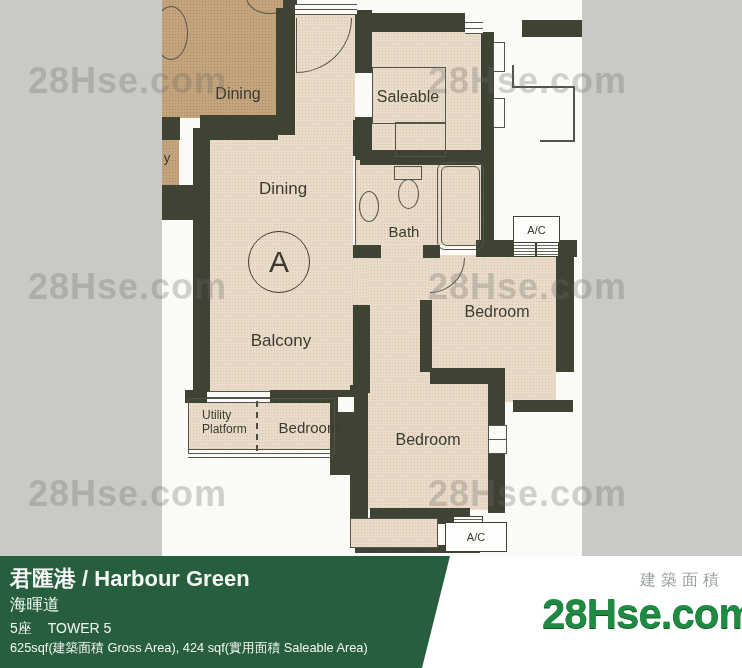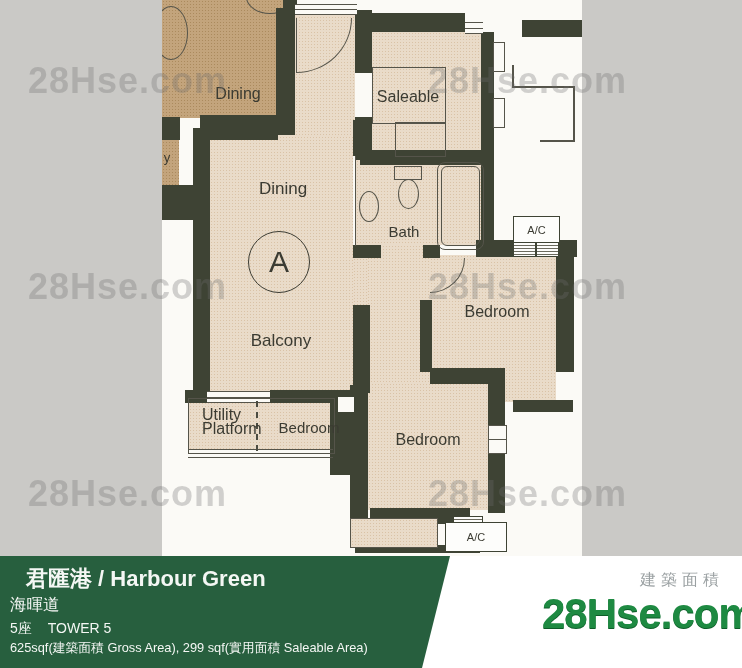--- a/index.html
+++ b/index.html
@@ -19,21 +19,21 @@
   .oval{position:absolute;border:1px solid #55544a;border-radius:50%;background:transparent;}
   .arc{position:absolute;border:0 solid #55544a;border-right-width:1.2px;border-bottom-width:1.2px;border-bottom-right-radius:100% 100%;}
   .slide{position:absolute;background:linear-gradient(#55544a,#55544a) center/100% 1px no-repeat,#fbfaf6;border-top:1.2px solid #55544a;border-bottom:1.2px solid #55544a;}
   .louv{position:absolute;background:repeating-linear-gradient(180deg,#fdfdfb 0 2px,#6b6a5e 2px 3px);border:1px solid #3e4334;}
   .winw{position:absolute;background:#fbfaf6;border:1px solid #55544a;}
   
   .wm{position:absolute;z-index:6;font-weight:bold;font-size:36px;letter-spacing:1px;color:rgba(108,108,108,0.30);white-space:nowrap;}
   
   #footerband{position:absolute;left:0;top:556px;width:480px;height:112px;background:#275f3e;z-index:8;
     clip-path:polygon(0 0,450px 0,422px 112px,0 112px);color:#f4f7f4;}
-  .ft-title{position:absolute;left:26px;top:8px;font-size:22px;font-weight:bold;}
+  .ft-title{position:absolute;left:10px;top:8px;font-size:22px;font-weight:bold;}
   .ft-addr{position:absolute;left:10px;top:38px;font-size:16.5px;}
   .ft-tower{position:absolute;left:10px;top:64px;font-size:14px;}
   .ft-tower .gap{display:inline-block;width:16px;}
   .ft-area{position:absolute;left:10px;top:84px;font-size:12.8px;}
   
   #brand{position:absolute;left:470px;top:556px;width:272px;height:112px;z-index:9;}
   .tagline{position:absolute;left:170px;top:14px;font-size:16px;letter-spacing:5px;color:#9aa0a2;}
   .brandname{position:absolute;left:72px;top:34px;font-size:42px;font-weight:bold;letter-spacing:-1px;color:#1e8a42;text-shadow:0 1px 0 #0d5c28;}
   .housewrap{position:absolute;left:3px;top:26px;}
 </style>
@@ -143,40 +143,40 @@
 
     <div class="lbl" style="left:76px;top:94px;font-size:16px;">Dining</div>
     <div class="lbl" style="left:5px;top:157px;font-size:13px;">y</div>
     <div class="lbl" style="left:121px;top:189px;font-size:17px;">Dining</div>
     <div class="lbl" style="left:119px;top:341px;font-size:17px;">Balcony</div>
     <div class="lbl" style="left:246px;top:97px;font-size:16px;">Saleable</div>
     <div class="lbl" style="left:242px;top:231px;font-size:15px;">Bath</div>
     <div class="lbl" style="left:335px;top:312px;font-size:16px;">Bedroom</div>
     <div class="lbl" style="left:266px;top:440px;font-size:16px;">Bedroom</div>
     <div class="lbl" style="left:147px;top:427px;font-size:15px;">Bedroom</div>
-    <div style="position:absolute;left:40px;top:408px;font-size:16px;line-height:14px;color:#3b3b32;">
+    <div style="position:absolute;left:40px;top:408px;font-size:12px;line-height:14px;color:#3b3b32;">
       <div>Utility</div>
       <div>Platform</div>
     </div>
   </div>
 
   <div class="wm" style="left:28px;top:60px;">28Hse.com</div>
   <div class="wm" style="left:428px;top:60px;">28Hse.com</div>
   <div class="wm" style="left:28px;top:266px;">28Hse.com</div>
   <div class="wm" style="left:428px;top:266px;">28Hse.com</div>
   <div class="wm" style="left:28px;top:473px;">28Hse.com</div>
   <div class="wm" style="left:428px;top:473px;">28Hse.com</div>
 
   <div id="footerband">
     <div class="ft-title">君匯港 / Harbour Green</div>
     <div class="ft-addr">海暉道</div>
     <div class="ft-tower">
       <span>5座</span><span class="gap"></span><span>TOWER 5</span>
     </div>
-    <div class="ft-area">625sqf(建築面積 Gross Area), 299 sqf(實用面積 Saleable Area)</div>
+    <div class="ft-area">625sqf(建築面積 Gross Area), 424 sqf(實用面積 Saleable Area)</div>
   </div>
 
   <div id="brand">
     <div class="tagline">建築面積</div>
     <div class="brandname">28Hse.com</div>
   </div>
 
 </div>
 
 </body></html>

